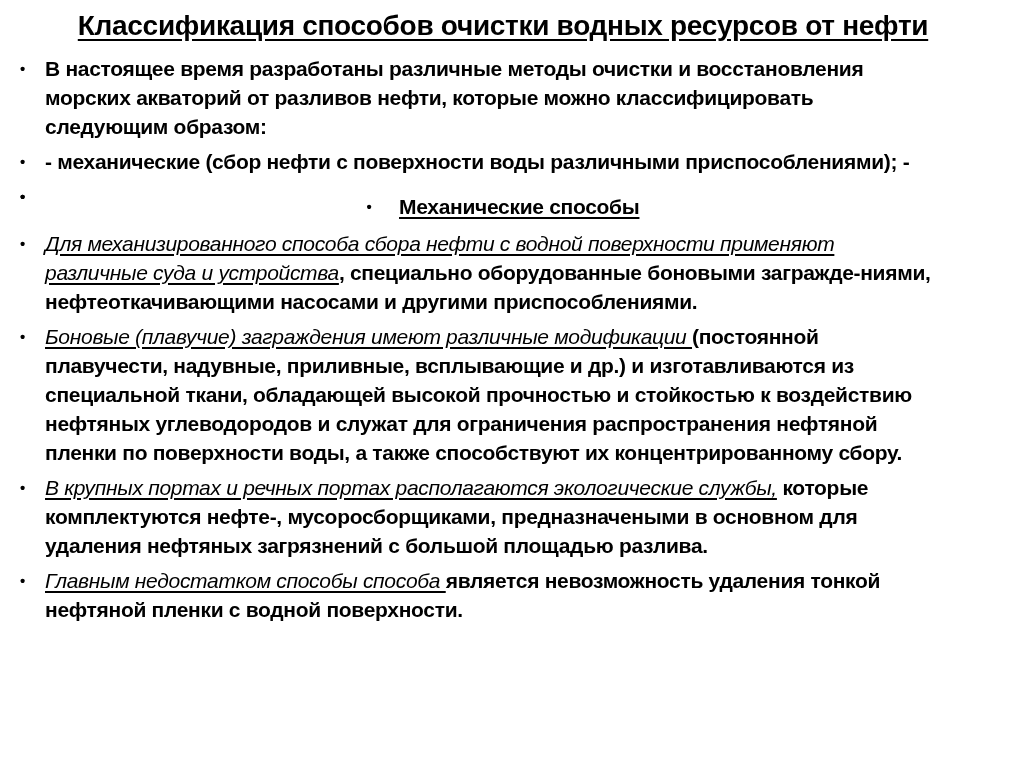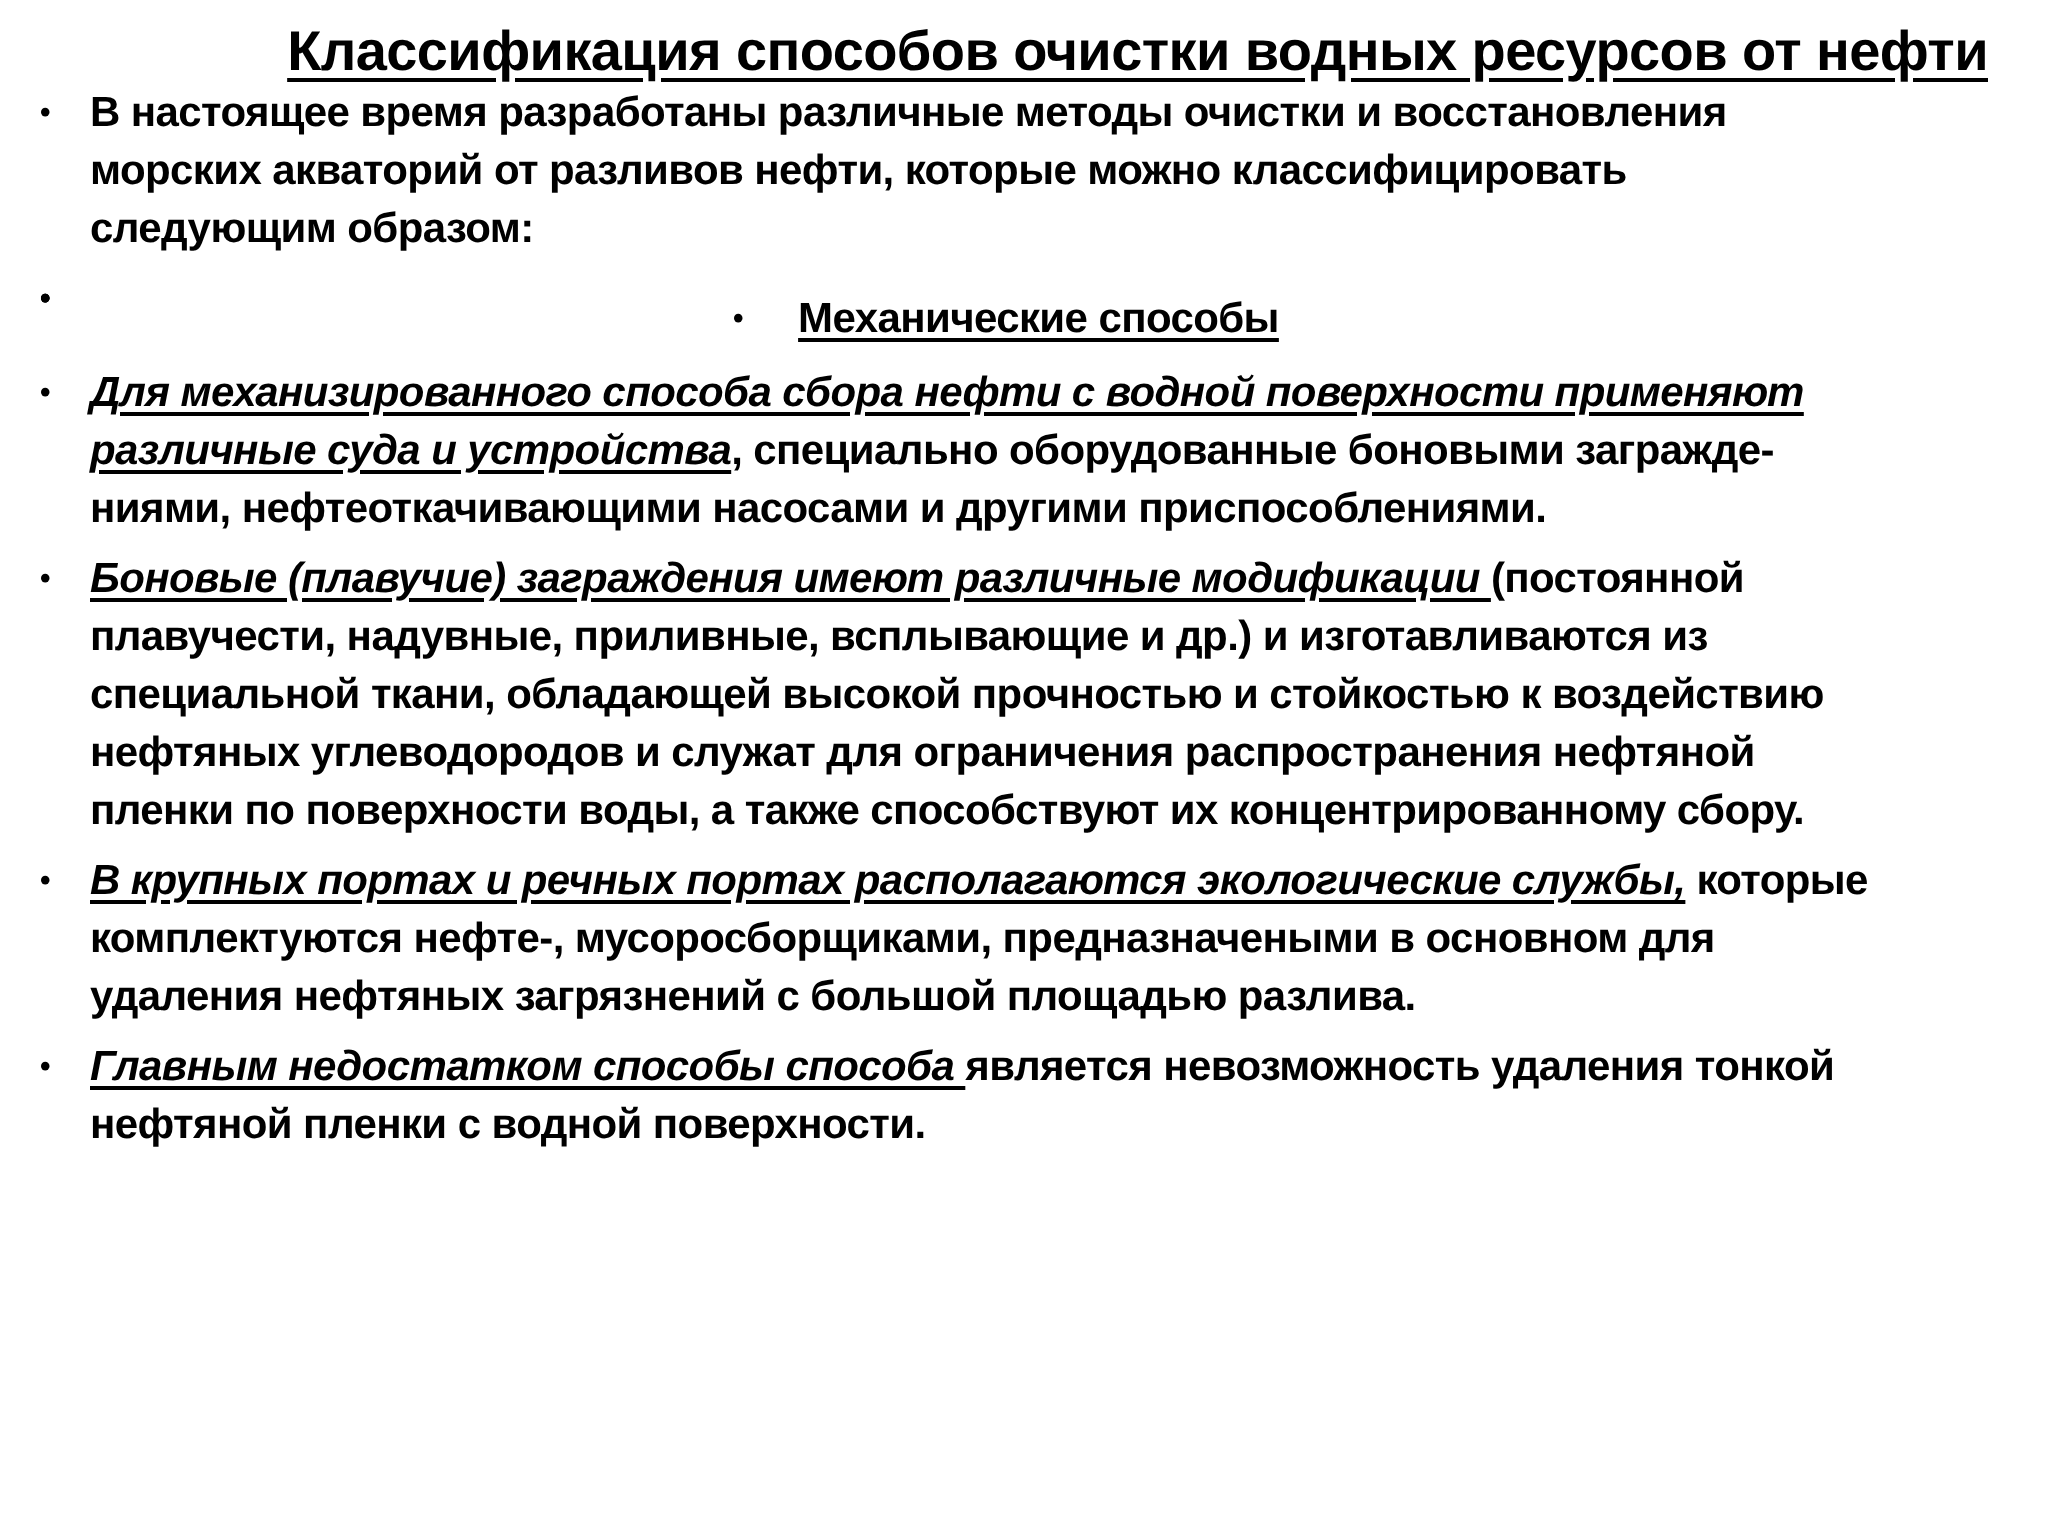--- a/index.html
+++ b/index.html
@@ -9,25 +9,25 @@
     box-sizing: border-box;
     background: #ffffff;
     color: #000000;
     font-family: "Liberation Sans", sans-serif;
     padding: 6px 30px 0 12px;
     overflow: hidden;
   }
   .title {
     font-size: 28px;
     font-weight: 700;
-    text-align: right;
+    text-align: center;
     text-decoration: underline;
     text-underline-offset: 4px;
     letter-spacing: -0.3px;
-    margin: 4px 0 0 0;
+    margin: 4px 0 12px 0;
   }
   ul.bullets {
     list-style: none;
     margin: 0;
     padding: 0;
   }
   li.bullet {
     position: relative;
     padding-left: 33px;
     max-width: 928px;
@@ -56,21 +56,21 @@
     margin-right: 22px;
     vertical-align: 2px;
   }
   .r-b { font-weight: 700; }
   .r-bu {
     font-weight: 700;
     text-decoration: underline;
     text-underline-offset: 3px;
   }
   .r-biu {
-    font-weight: 700;
+    font-weight: 400;
     font-style: italic;
     text-decoration: underline;
     text-underline-offset: 3px;
   }
 </style>
 </head>
 <body>
 
 <div class="slide">
 
@@ -78,20 +78,21 @@
 
   <ul class="bullets">
 
     <li class="bullet">
       <span class="marker">•</span>
       <span class="r-b">В настоящее время разработаны различные методы очистки и восстановления морских акваторий от разливов нефти, которые можно классифицировать следующим образом:</span>
     </li>
 
     <li class="bullet">
       <span class="marker">•</span>
+      <span class="r-b">- механические (сбор нефти с поверхности воды различными приспособлениями); -</span>
     </li>
 
     <li class="bullet">
       <span class="marker">•</span>
     </li>
 
     <li class="bullet">
       <span class="marker">•</span>
     </li>
 

